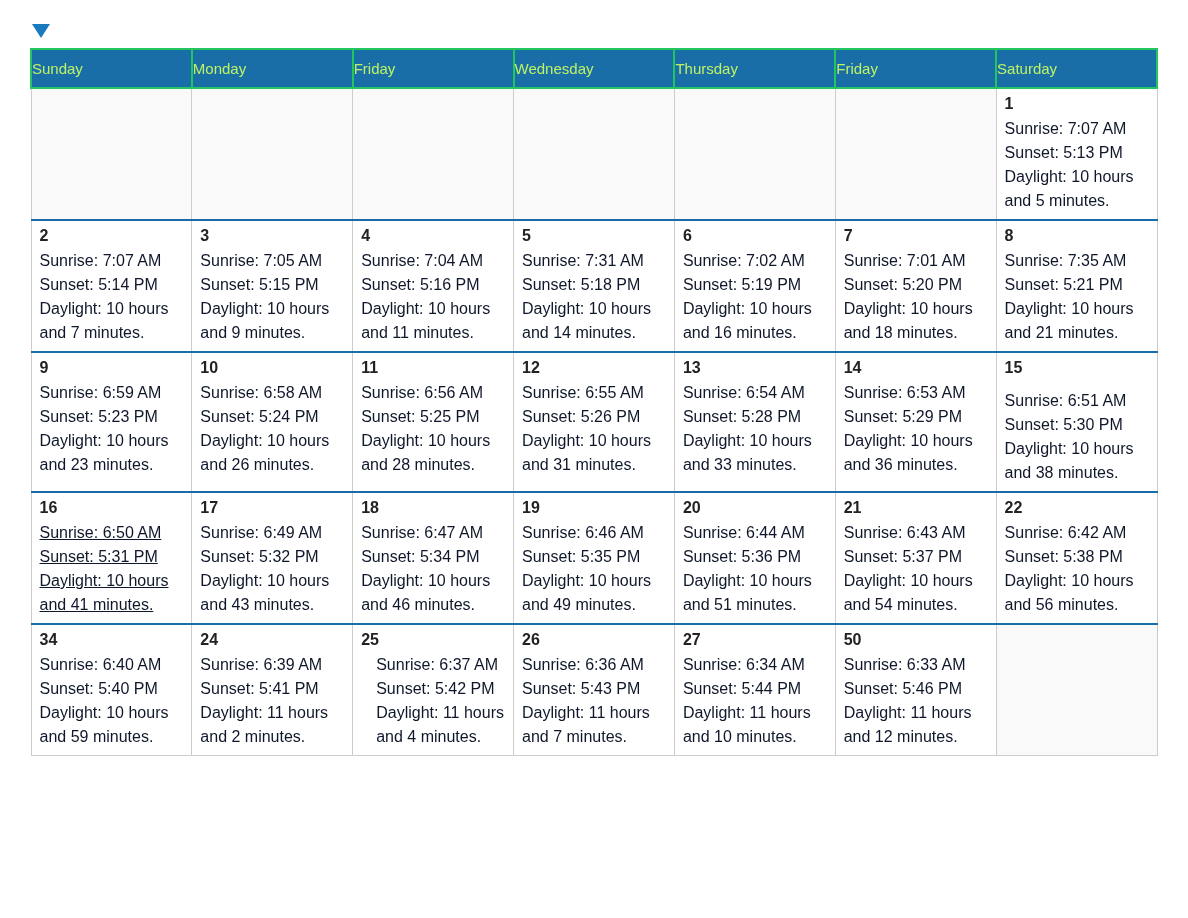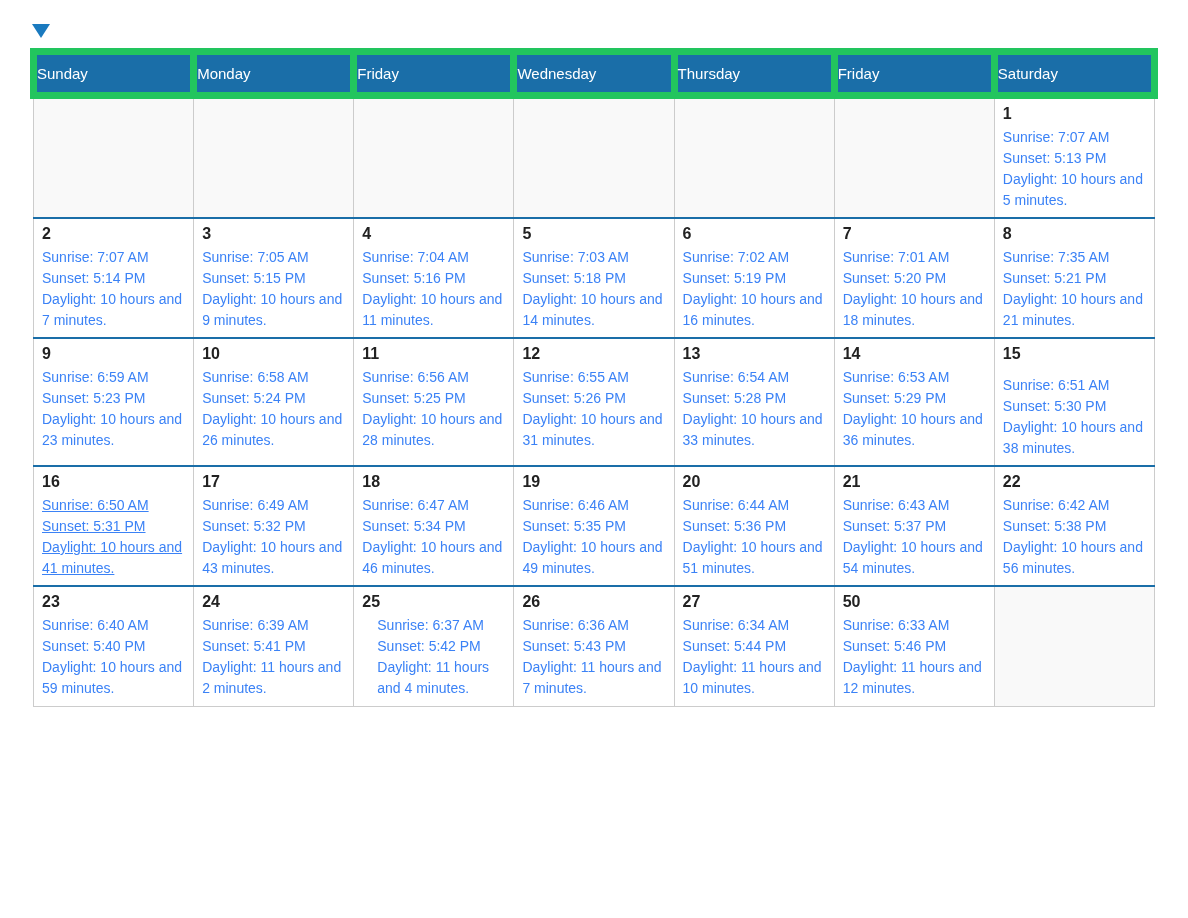--- a/index.html
+++ b/index.html
@@ -47,26 +47,26 @@
       color: #444;
       margin-top: 4px;
     }
     .calendar {
       width: 100%;
       border-collapse: collapse;
       margin-top: 8px;
     }
     .calendar th {
       background-color: #1a6ea8;
-      color: #ffffff;
+      color: #bef264;
       padding: 10px 0;
       font-size: 15px;
       font-weight: normal;
       text-align: left;
-      border: 7px solid #22c55e;
+      border: 2px solid #22c55e;
     }
     .calendar td {
       border: 1px solid #ccc;
       vertical-align: top;
       padding: 6px 8px;
       width: 14.28%;
       height: 120px;
       font-size: 13px;
       color: #333;
       background: #fff;
@@ -75,22 +75,22 @@
       background: #f9f9f9;
     }
     .day-number {
       font-size: 16px;
       font-weight: bold;
       color: #222;
       display: block;
       margin-bottom: 4px;
     }
     .day-info {
-      font-size: 14px;
-      color: #3b82f6;
+      font-size: 16px;
+      color: #0f172a;
       line-height: 1.5;
     }
     .row-border td {
       border-top: 2px solid #1a6ea8;
     }
   </style>
 </head>
 <body>
 
 <div class="header">
@@ -152,21 +152,21 @@
 Daylight: 10 hours and 9 minutes.</div>
         </td>
         <td>
           <span class="day-number">4</span>
           <div class="day-info" style="white-space: pre-line;">Sunrise: 7:04 AM
 Sunset: 5:16 PM
 Daylight: 10 hours and 11 minutes.</div>
         </td>
         <td>
           <span class="day-number">5</span>
-          <div class="day-info" style="white-space: pre-line;">Sunrise: 7:03 AM
+          <div class="day-info" style="white-space: pre-line;">Sunrise: 7:31 AM
 Sunset: 5:18 PM
 Daylight: 10 hours and 14 minutes.</div>
         </td>
         <td>
           <span class="day-number">6</span>
           <div class="day-info" style="white-space: pre-line;">Sunrise: 7:02 AM
 Sunset: 5:19 PM
 Daylight: 10 hours and 16 minutes.</div>
         </td>
         <td>
@@ -265,21 +265,21 @@
         </td>
         <td>
           <span class="day-number">22</span>
           <div class="day-info" style="white-space: pre-line;">Sunrise: 6:42 AM
 Sunset: 5:38 PM
 Daylight: 10 hours and 56 minutes.</div>
         </td>
       </tr>
       <tr class="row-border">
         <td>
-          <span class="day-number">23</span>
+          <span class="day-number">34</span>
           <div class="day-info" style="white-space: pre-line;">Sunrise: 6:40 AM
 Sunset: 5:40 PM
 Daylight: 10 hours and 59 minutes.</div>
         </td>
         <td>
           <span class="day-number">24</span>
           <div class="day-info" style="white-space: pre-line;">Sunrise: 6:39 AM
 Sunset: 5:41 PM
 Daylight: 11 hours and 2 minutes.</div>
         </td>

